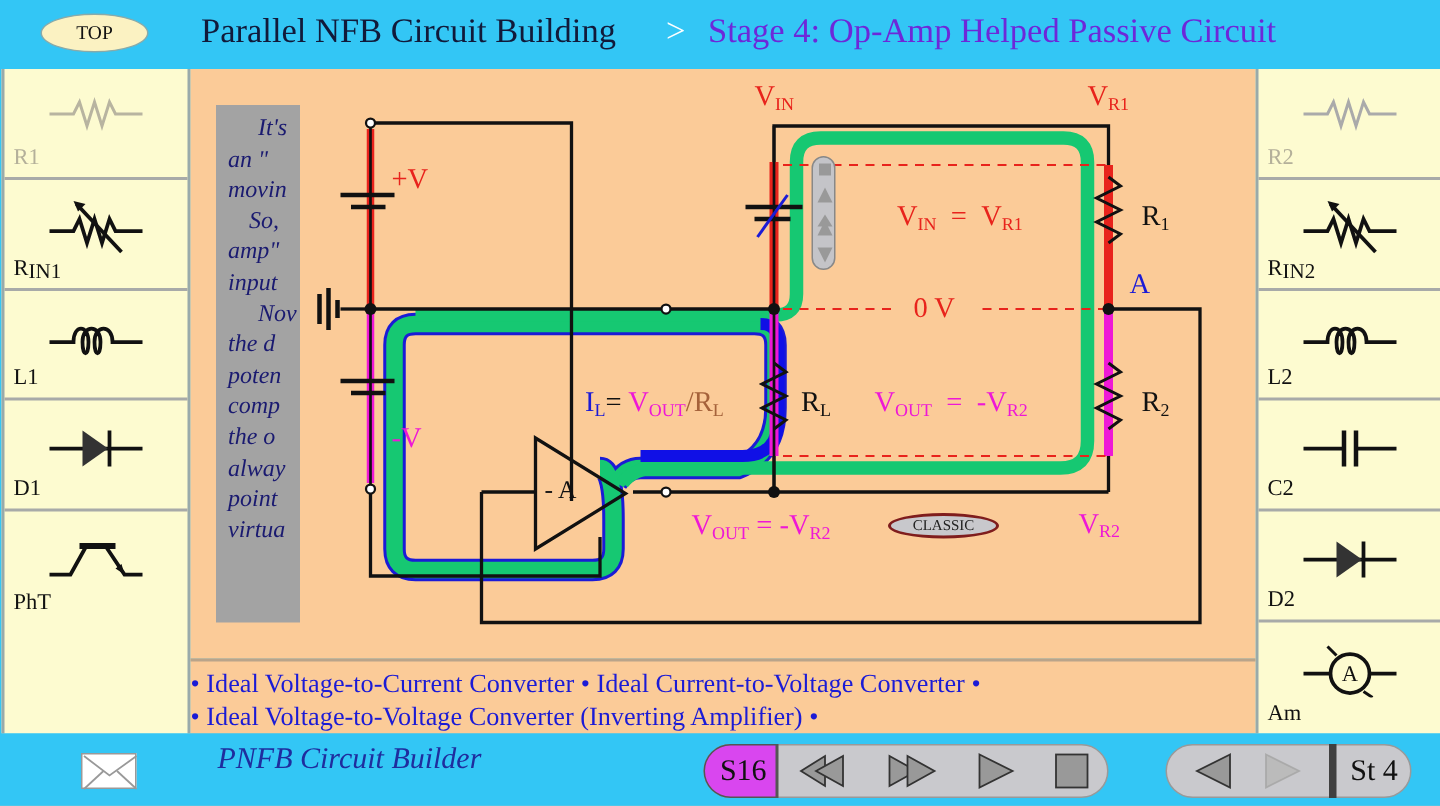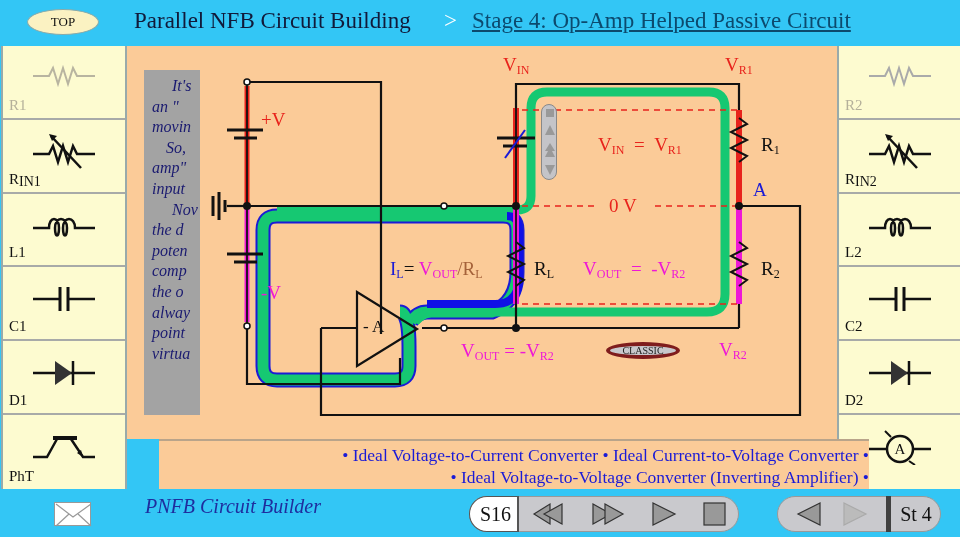--- a/index.html
+++ b/index.html
@@ -5,21 +5,21 @@
   * { box-sizing: border-box; margin: 0; padding: 0; }
   html, body { width: 960px; height: 537px; overflow: hidden; background: #33c6f5; font-family: "Liberation Serif", serif; }
   #app { position: relative; width: 960px; height: 537px; background: #33c6f5; }
 
   
   .header { position: absolute; left: 0; top: 0; width: 896px; height: 46px; background: #33c6f5; }
   .top-btn { position: absolute; left: 27px; top: 9px; width: 72px; height: 26px; border-radius: 50%; background: #fbf2c2; border: 1px solid #8aa; font-size: 13px; color: #111; display: flex; align-items: center; justify-content: center; cursor: pointer; }
   .crumb { position: absolute; top: 8px; font-size: 23px; white-space: nowrap; }
   .crumb-1 { left: 134px; color: #111a3a; }
   .crumb-sep { left: 444px; color: #fff; }
-  .crumb-2 { left: 472px; color: #0c4a6e; text-decoration: underline; }
+  .crumb-2 { left: 472px; color: #6d28d9; }
 
   
   .palette { position: absolute; top: 46px; width: 126px; height: 443px; background: #fdfbd0; border-left: 2px solid #9aa; border-right: 2px solid #9aa; }
   .palette.left { left: 1px; }
   .palette.right { left: 837px; }
   .pal-item { position: relative; height: 73.8px; border-bottom: 2px solid #a8aaa8; cursor: pointer; }
   .pal-item:last-child { border-bottom: none; }
   .pal-item svg { position: absolute; left: 22px; top: 10px; width: 80px; height: 40px; }
   .pal-label { position: absolute; left: 6px; bottom: 4px; font-size: 15px; color: #111; }
   .pal-label.dim { color: #b4b09a; }
@@ -30,33 +30,33 @@
   .text-panel { position: absolute; left: 17px; top: 24px; width: 56px; height: 345px; background: #a3a3a3; overflow: hidden; padding: 6px 0 0 8px; }
   .text-panel div { font-style: italic; font-size: 16px; line-height: 20.6px; color: #1a1a70; white-space: nowrap; }
   .circuit { position: absolute; left: 0; top: 0; width: 710px; height: 393px; }
   .ctext { position: absolute; white-space: nowrap; font-size: 19px; }
   .ctext sub { font-size: 12px; vertical-align: baseline; position: relative; top: 3px; }
   .red { color: #e8231c; }
   .mag { color: #ee18d6; }
   .blk { color: #111; }
   .blu { color: #1b1bd6; }
   .brn { color: #a5623a; }
-  .classic-btn { position: absolute; left: 479px; top: 296px; width: 74px; height: 17px; border-radius: 50%; background: #c8c8cc; border: 4px solid #7f1d1d; font-size: 10px; color: #222; display: flex; align-items: center; justify-content: center; cursor: pointer; }
+  .classic-btn { position: absolute; left: 465px; top: 296px; width: 74px; height: 17px; border-radius: 50%; background: #c8c8cc; border: 2px solid #7f1d1d; font-size: 10px; color: #222; display: flex; align-items: center; justify-content: center; cursor: pointer; }
   .slider-ctrl { position: absolute; left: 414px; top: 58px; width: 16px; height: 76px; border-radius: 8px; background: #c4c4c8; border: 1px solid #888; cursor: pointer; }
 
   
-  .links { position: absolute; left: 127px; top: 439px; width: 710px; height: 50px; background: #fbcb98; border-top: 2px solid #b9a48a; text-align: right; font-size: 17.5px; color: #1b1bd6; line-height: 22px; padding-top: 3px; margin-left: 32px; }
+  .links { position: absolute; left: 127px; top: 439px; width: 710px; height: 50px; background: #fbcb98; border-top: 2px solid #b9a48a; text-align: left; font-size: 17.5px; color: #1b1bd6; line-height: 22px; padding-top: 3px; }
   .links span.lnk { cursor: pointer; }
 
   
   .footer { position: absolute; left: 0; top: 489px; width: 960px; height: 48px; background: #33c6f5; }
   .mail { position: absolute; left: 54px; top: 13px; width: 37px; height: 24px; background: #fff; border: 1px solid #999; cursor: pointer; }
   .app-title { position: absolute; left: 145px; top: 6px; font-size: 20px; font-style: italic; color: #1f2d9e; white-space: nowrap; }
   .player { position: absolute; left: 469px; top: 496px; width: 270px; height: 36px; border-radius: 18px; background: #c9c9cd; border: 1px solid #999; }
-  .slide-num { position: absolute; left: 469px; top: 496px; width: 50px; height: 36px; border-radius: 18px 0 0 18px; border: 1px solid #555; border-right: 2px solid #555; background: #ffffff; font-size: 20px; color: #111; display: flex; align-items: center; justify-content: center; padding-left: 4px; }
+  .slide-num { position: absolute; left: 469px; top: 496px; width: 50px; height: 36px; border-radius: 18px 0 0 18px; border: 1px solid #555; border-right: 2px solid #555; background: #d946ef; font-size: 20px; color: #111; display: flex; align-items: center; justify-content: center; padding-left: 4px; }
   .pbtn { position: absolute; top: 500px; width: 38px; height: 28px; cursor: pointer; }
   .stage-nav { position: absolute; left: 777px; top: 496px; width: 164px; height: 36px; border-radius: 18px; background: #c9c9cd; border: 1px solid #999; }
   .stage-label { position: absolute; left: 886px; top: 496px; width: 55px; height: 36px; border-left: 5px solid #404040; font-size: 20px; color: #111; display: flex; align-items: center; justify-content: center; }
 </style>
 </head>
 <body>
 
 <div id="app">
 
   <div class="header">
@@ -79,29 +79,20 @@
           <line x1="26" y1="6" x2="56" y2="38" stroke="#111" stroke-width="2.5"></line>
           <polygon points="24,4 32,6 27,11" fill="#111"></polygon>
         </svg>
       <span class="pal-label"><span>R</span><sub>IN1</sub></span>
     </div>
     <div class="pal-item">
       <svg viewBox="0 0 80 40">
           <path d="M8,24 L24,24 C24,12 34,12 34,24 C34,34 30,34 30,24 C30,12 42,12 42,24 C42,34 38,34 38,24 C38,12 50,12 50,24 L70,24" fill="none" stroke="#111" stroke-width="2.5"></path>
         </svg>
       <span class="pal-label">L1</span>
-    </div>
-    <div class="pal-item">
-      <svg viewBox="0 0 80 40">
-          <line x1="8" y1="22" x2="35" y2="22" stroke="#111" stroke-width="2.5"></line>
-          <line x1="35" y1="10" x2="35" y2="34" stroke="#111" stroke-width="3"></line>
-          <line x1="43" y1="10" x2="43" y2="34" stroke="#111" stroke-width="3"></line>
-          <line x1="43" y1="22" x2="70" y2="22" stroke="#111" stroke-width="2.5"></line>
-        </svg>
-      <span class="pal-label">C1</span>
     </div>
     <div class="pal-item">
       <svg viewBox="0 0 80 40">
           <line x1="8" y1="22" x2="70" y2="22" stroke="#111" stroke-width="2.5"></line>
           <polygon points="30,10 30,34 47,22" fill="#333"></polygon>
           <line x1="48" y1="10" x2="48" y2="34" stroke="#111" stroke-width="2.5"></line>
         </svg>
       <span class="pal-label">D1</span>
     </div>
     <div class="pal-item">

